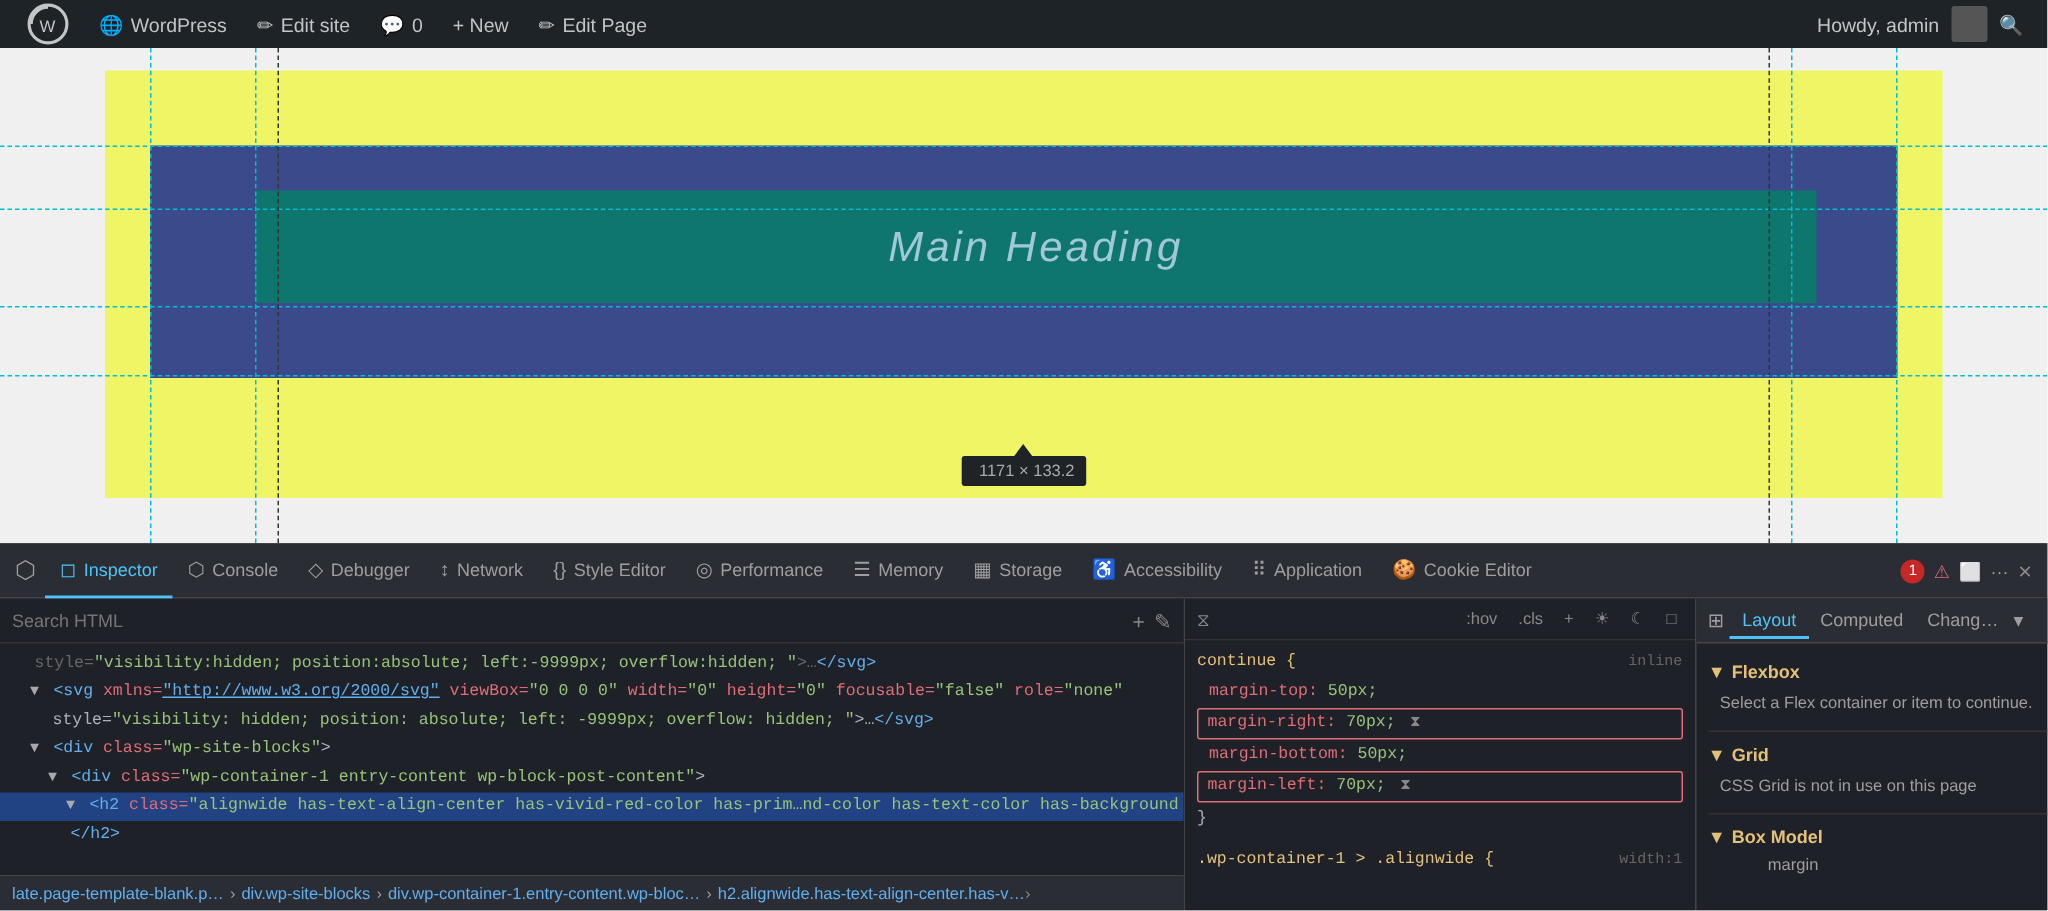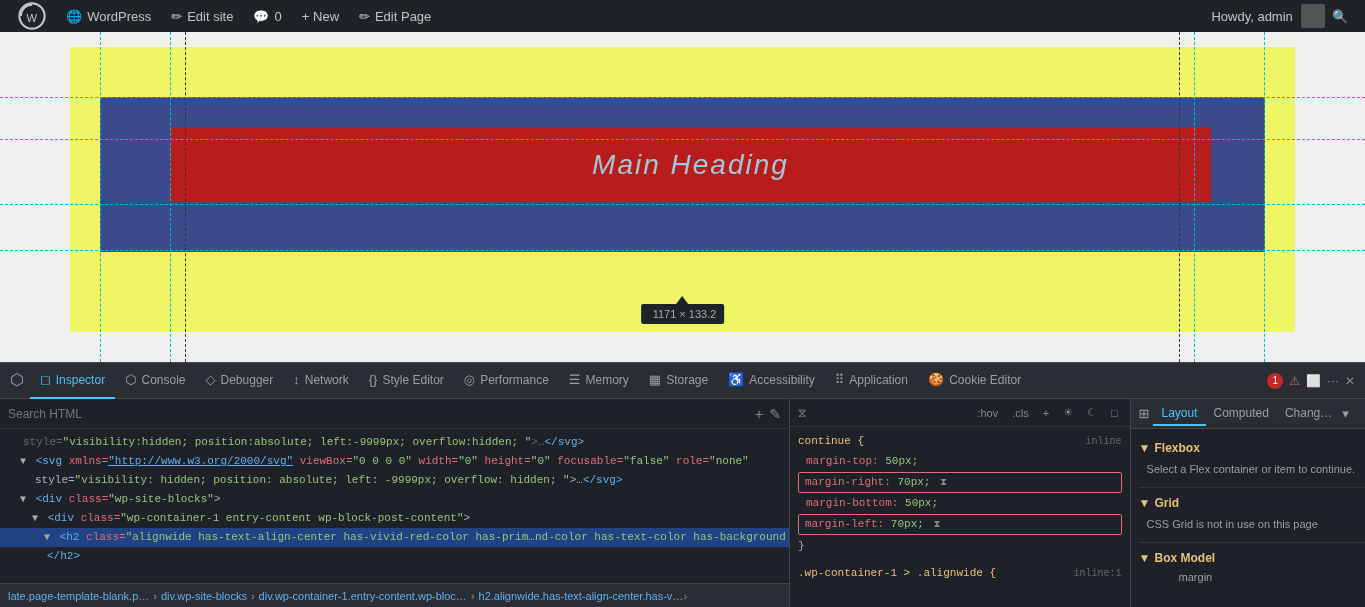--- a/index.html
+++ b/index.html
@@ -65,21 +65,21 @@
       z-index: 2;
     }
 
     
     .teal-heading-area {
       position: absolute;
       top: 95px;
       left: 170px;
       right: 154px;
       height: 75px;
-      background: #b91c1c;
+      background: #0f766e;
       display: flex;
       align-items: center;
       justify-content: center;
       z-index: 3;
     }
     .main-heading-text {
       color: #a0c8d8;
       font-size: 28px;
       font-style: italic;
       font-weight: 300;
@@ -607,21 +607,21 @@
           <span class="styles-prop">margin-left:</span>
           <span class="styles-val"> 70px;</span>
           <span class="filter-icon-small">⧗</span>
         </div>
         <div class="styles-rule">
           <span style="color:#abb2bf;">}</span>
         </div>
 
         <div class="styles-rule" style="margin-top:6px;">
           <span class="styles-selector">.wp-container-1 &gt; .alignwide {</span>
-          <span class="styles-source" style="font-size:10px;color:#666;">inline:1</span>
+          <span class="styles-source" style="font-size:10px;color:#666;">width:1</span>
         </div>
         <div class="styles-rule">
           
         </div>
 
       </div>
     </div>
 
     <div id="right-panel">
       <div id="right-panel-tabs">

